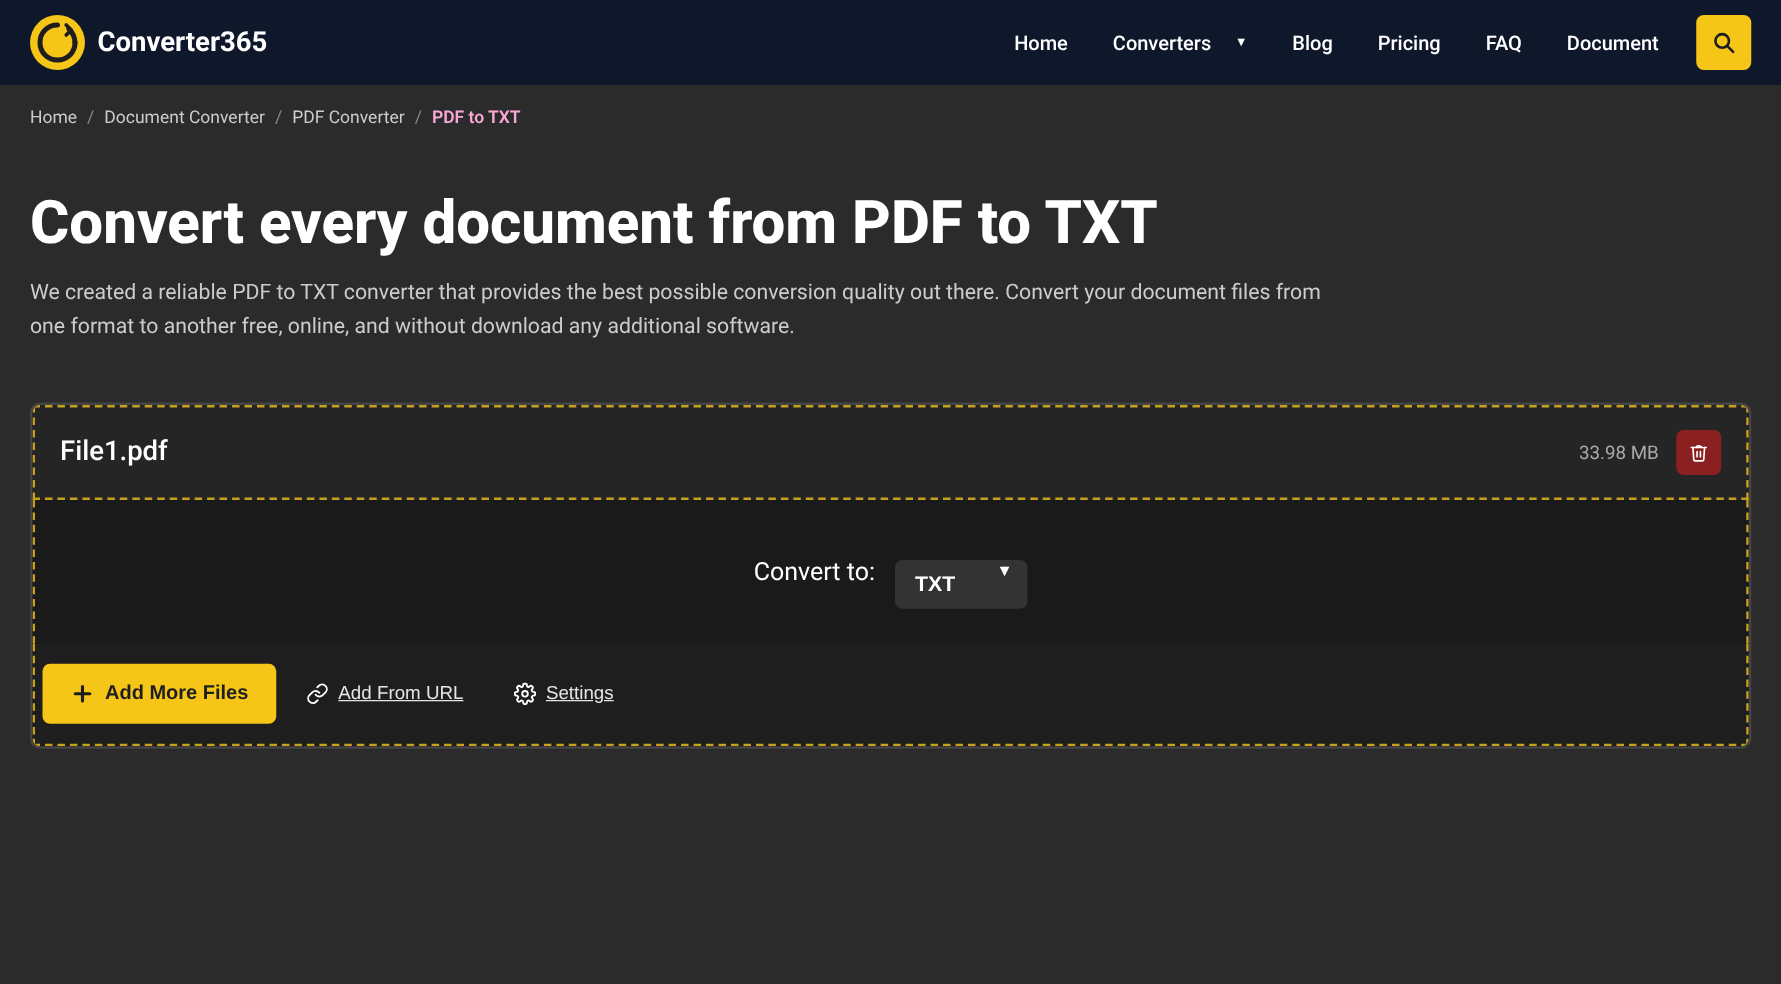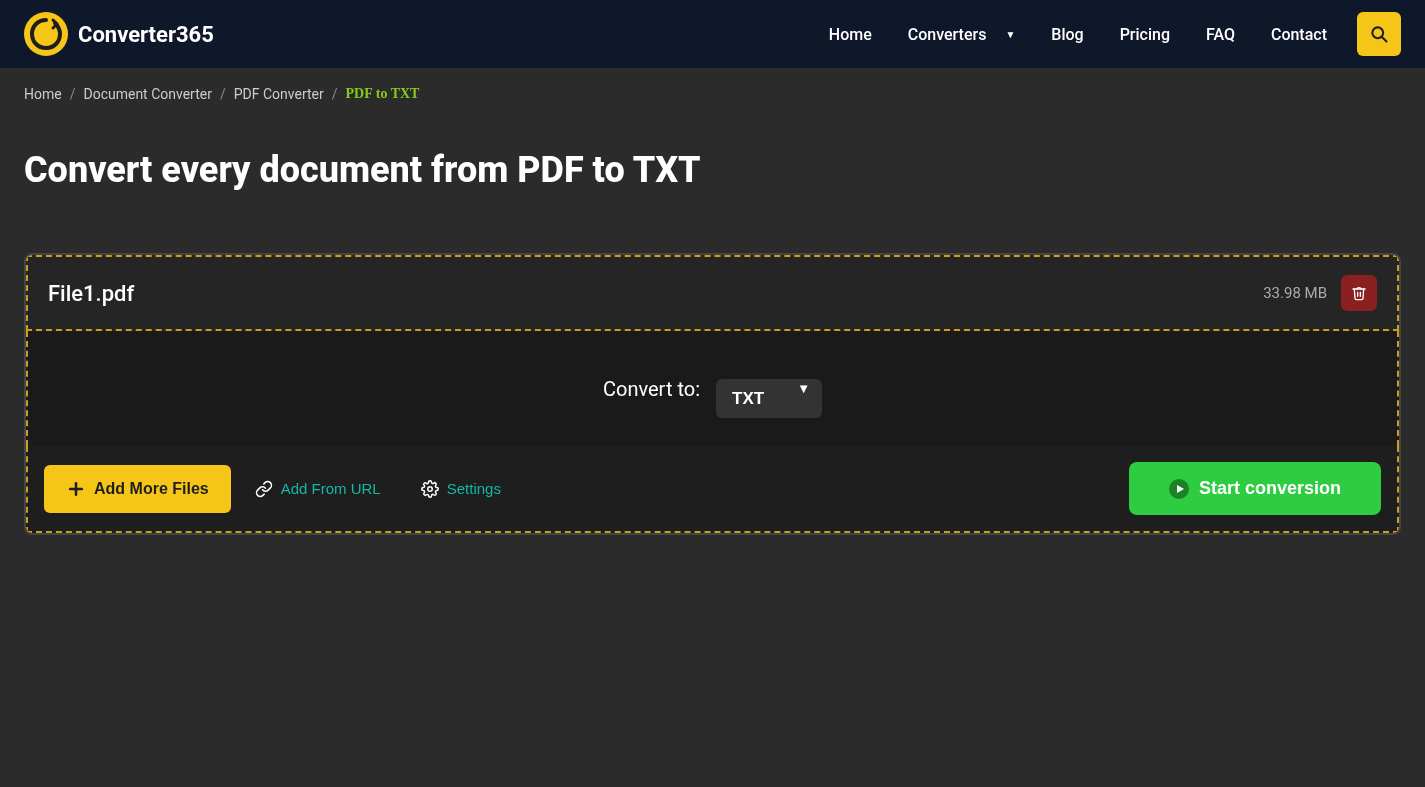--- a/index.html
+++ b/index.html
@@ -79,28 +79,28 @@
     .breadcrumb {
       padding: 18px 24px;
       display: flex;
       align-items: center;
       gap: 8px;
       font-size: 14px;
       color: #ccc;
     }
     .breadcrumb-item { color: #ccc; }
     .breadcrumb-sep { color: #888; }
-    .breadcrumb-current { color: #84cc16; font-weight: 600; font-family: Liberation Serif, serif; }
+    .breadcrumb-current { color: #f9a8d4; font-weight: 600; }
 
     
     .hero {
       padding: 30px 24px 10px;
     }
     .hero h1 {
-      font-size: 36px;
+      font-size: 48px;
       font-weight: 800;
       color: #fff;
       margin-bottom: 16px;
       line-height: 1.15;
     }
     .hero p {
       font-size: 17px;
       color: #ccc;
       max-width: 1050px;
       line-height: 1.6;
@@ -198,21 +198,21 @@
       pointer-events: none;
       font-size: 13px;
       color: #fff;
     }
 
     
     .actions-row {
       display: flex;
       align-items: center;
       justify-content: space-between;
-      padding: 16px 16px;
+      padding: 16px 6px;
       border: 2px dashed #c8a020;
       border-top: none;
       background: #1e1e1e;
     }
     .actions-left {
       display: flex;
       align-items: center;
       gap: 8px;
     }
     .add-more-btn {
@@ -224,27 +224,29 @@
       font-weight: 700;
       padding: 14px 22px;
       cursor: pointer;
       display: flex;
       align-items: center;
       gap: 8px;
     }
     .add-url-btn, .settings-btn {
       background: none;
       border: none;
-      color: #14b8a6;
+      color: #e5e5e5;
       font-size: 15px;
       font-weight: 500;
       padding: 14px 16px;
       cursor: pointer;
       display: flex;
-      gap: 8px;
+      align-items: center;
+      gap: 8px;
+      text-decoration: underline;
     }
     .start-btn {
       background-color: #2ecc40;
       border: none;
       border-radius: 8px;
       color: #fff;
       font-size: 18px;
       font-weight: 700;
       padding: 16px 40px;
       cursor: pointer;
@@ -281,21 +283,21 @@
 
   <nav>
     <a class="nav-item">Home</a>
     <a class="nav-item nav-converters">
       <span>Converters</span>
       <span class="chevron-down">▼</span>
     </a>
     <a class="nav-item">Blog</a>
     <a class="nav-item">Pricing</a>
     <a class="nav-item">FAQ</a>
-    <a class="nav-item">Contact</a>
+    <a class="nav-item">Document</a>
     <button class="search-btn" aria-label="Search">
       <svg viewBox="0 0 24 24" xmlns="http://www.w3.org/2000/svg">
         <circle cx="10.5" cy="10.5" r="6.5" stroke="#1e1e1e" stroke-width="2.5" fill="none"></circle>
         <line x1="15.5" y1="15.5" x2="21" y2="21" stroke="#1e1e1e" stroke-width="2.5" stroke-linecap="round"></line>
       </svg>
     </button>
   </nav>
 </header>
 
 <div class="breadcrumb">
@@ -303,20 +305,21 @@
   <span class="breadcrumb-sep">/</span>
   <span class="breadcrumb-item">Document Converter</span>
   <span class="breadcrumb-sep">/</span>
   <span class="breadcrumb-item">PDF Converter</span>
   <span class="breadcrumb-sep">/</span>
   <span class="breadcrumb-current">PDF to TXT</span>
 </div>
 
 <div class="hero">
   <h1>Convert every document from PDF to TXT</h1>
+  <p>We created a reliable PDF to TXT converter that provides the best possible conversion quality out there. Convert your document files from one format to another free, online, and without download any additional software.</p>
 </div>
 
 <div class="converter-box">
 
   <div class="file-row">
     <span class="file-name">File1.pdf</span>
     <div class="file-right">
       <span class="file-size">33.98 MB</span>
       <button class="delete-btn" aria-label="Delete file">
         <svg viewBox="0 0 24 24" xmlns="http://www.w3.org/2000/svg">
@@ -363,24 +366,15 @@
 
       <button class="settings-btn">
         <svg viewBox="0 0 24 24" width="18" height="18" xmlns="http://www.w3.org/2000/svg">
           <circle cx="12" cy="12" r="3" stroke="#fff" stroke-width="2" fill="none"></circle>
           <path d="M19.4 15a1.65 1.65 0 0 0 .33 1.82l.06.06a2 2 0 0 1-2.83 2.83l-.06-.06a1.65 1.65 0 0 0-1.82-.33 1.65 1.65 0 0 0-1 1.51V21a2 2 0 0 1-4 0v-.09A1.65 1.65 0 0 0 9 19.4a1.65 1.65 0 0 0-1.82.33l-.06.06a2 2 0 0 1-2.83-2.83l.06-.06A1.65 1.65 0 0 0 4.68 15a1.65 1.65 0 0 0-1.51-1H3a2 2 0 0 1 0-4h.09A1.65 1.65 0 0 0 4.6 9a1.65 1.65 0 0 0-.33-1.82l-.06-.06a2 2 0 0 1 2.83-2.83l.06.06A1.65 1.65 0 0 0 9 4.68a1.65 1.65 0 0 0 1-1.51V3a2 2 0 0 1 4 0v.09a1.65 1.65 0 0 0 1 1.51 1.65 1.65 0 0 0 1.82-.33l.06-.06a2 2 0 0 1 2.83 2.83l-.06.06A1.65 1.65 0 0 0 19.4 9a1.65 1.65 0 0 0 1.51 1H21a2 2 0 0 1 0 4h-.09a1.65 1.65 0 0 0-1.51 1z" stroke="#fff" stroke-width="2" fill="none"></path>
         </svg>
         <span>Settings</span>
       </button>
     </div>
 
-    <button class="start-btn">
-      <span class="icon-play">
-        <svg viewBox="0 0 20 20" width="20" height="20" xmlns="http://www.w3.org/2000/svg">
-          <circle cx="10" cy="10" r="10" fill="rgba(0,0,0,0.2)"></circle>
-          <polygon points="8,6 15,10 8,14" fill="#fff"></polygon>
-        </svg>
-      </span>
-      <span>Start conversion</span>
-    </button>
   </div>
 
 </div>
 
 </body></html>

